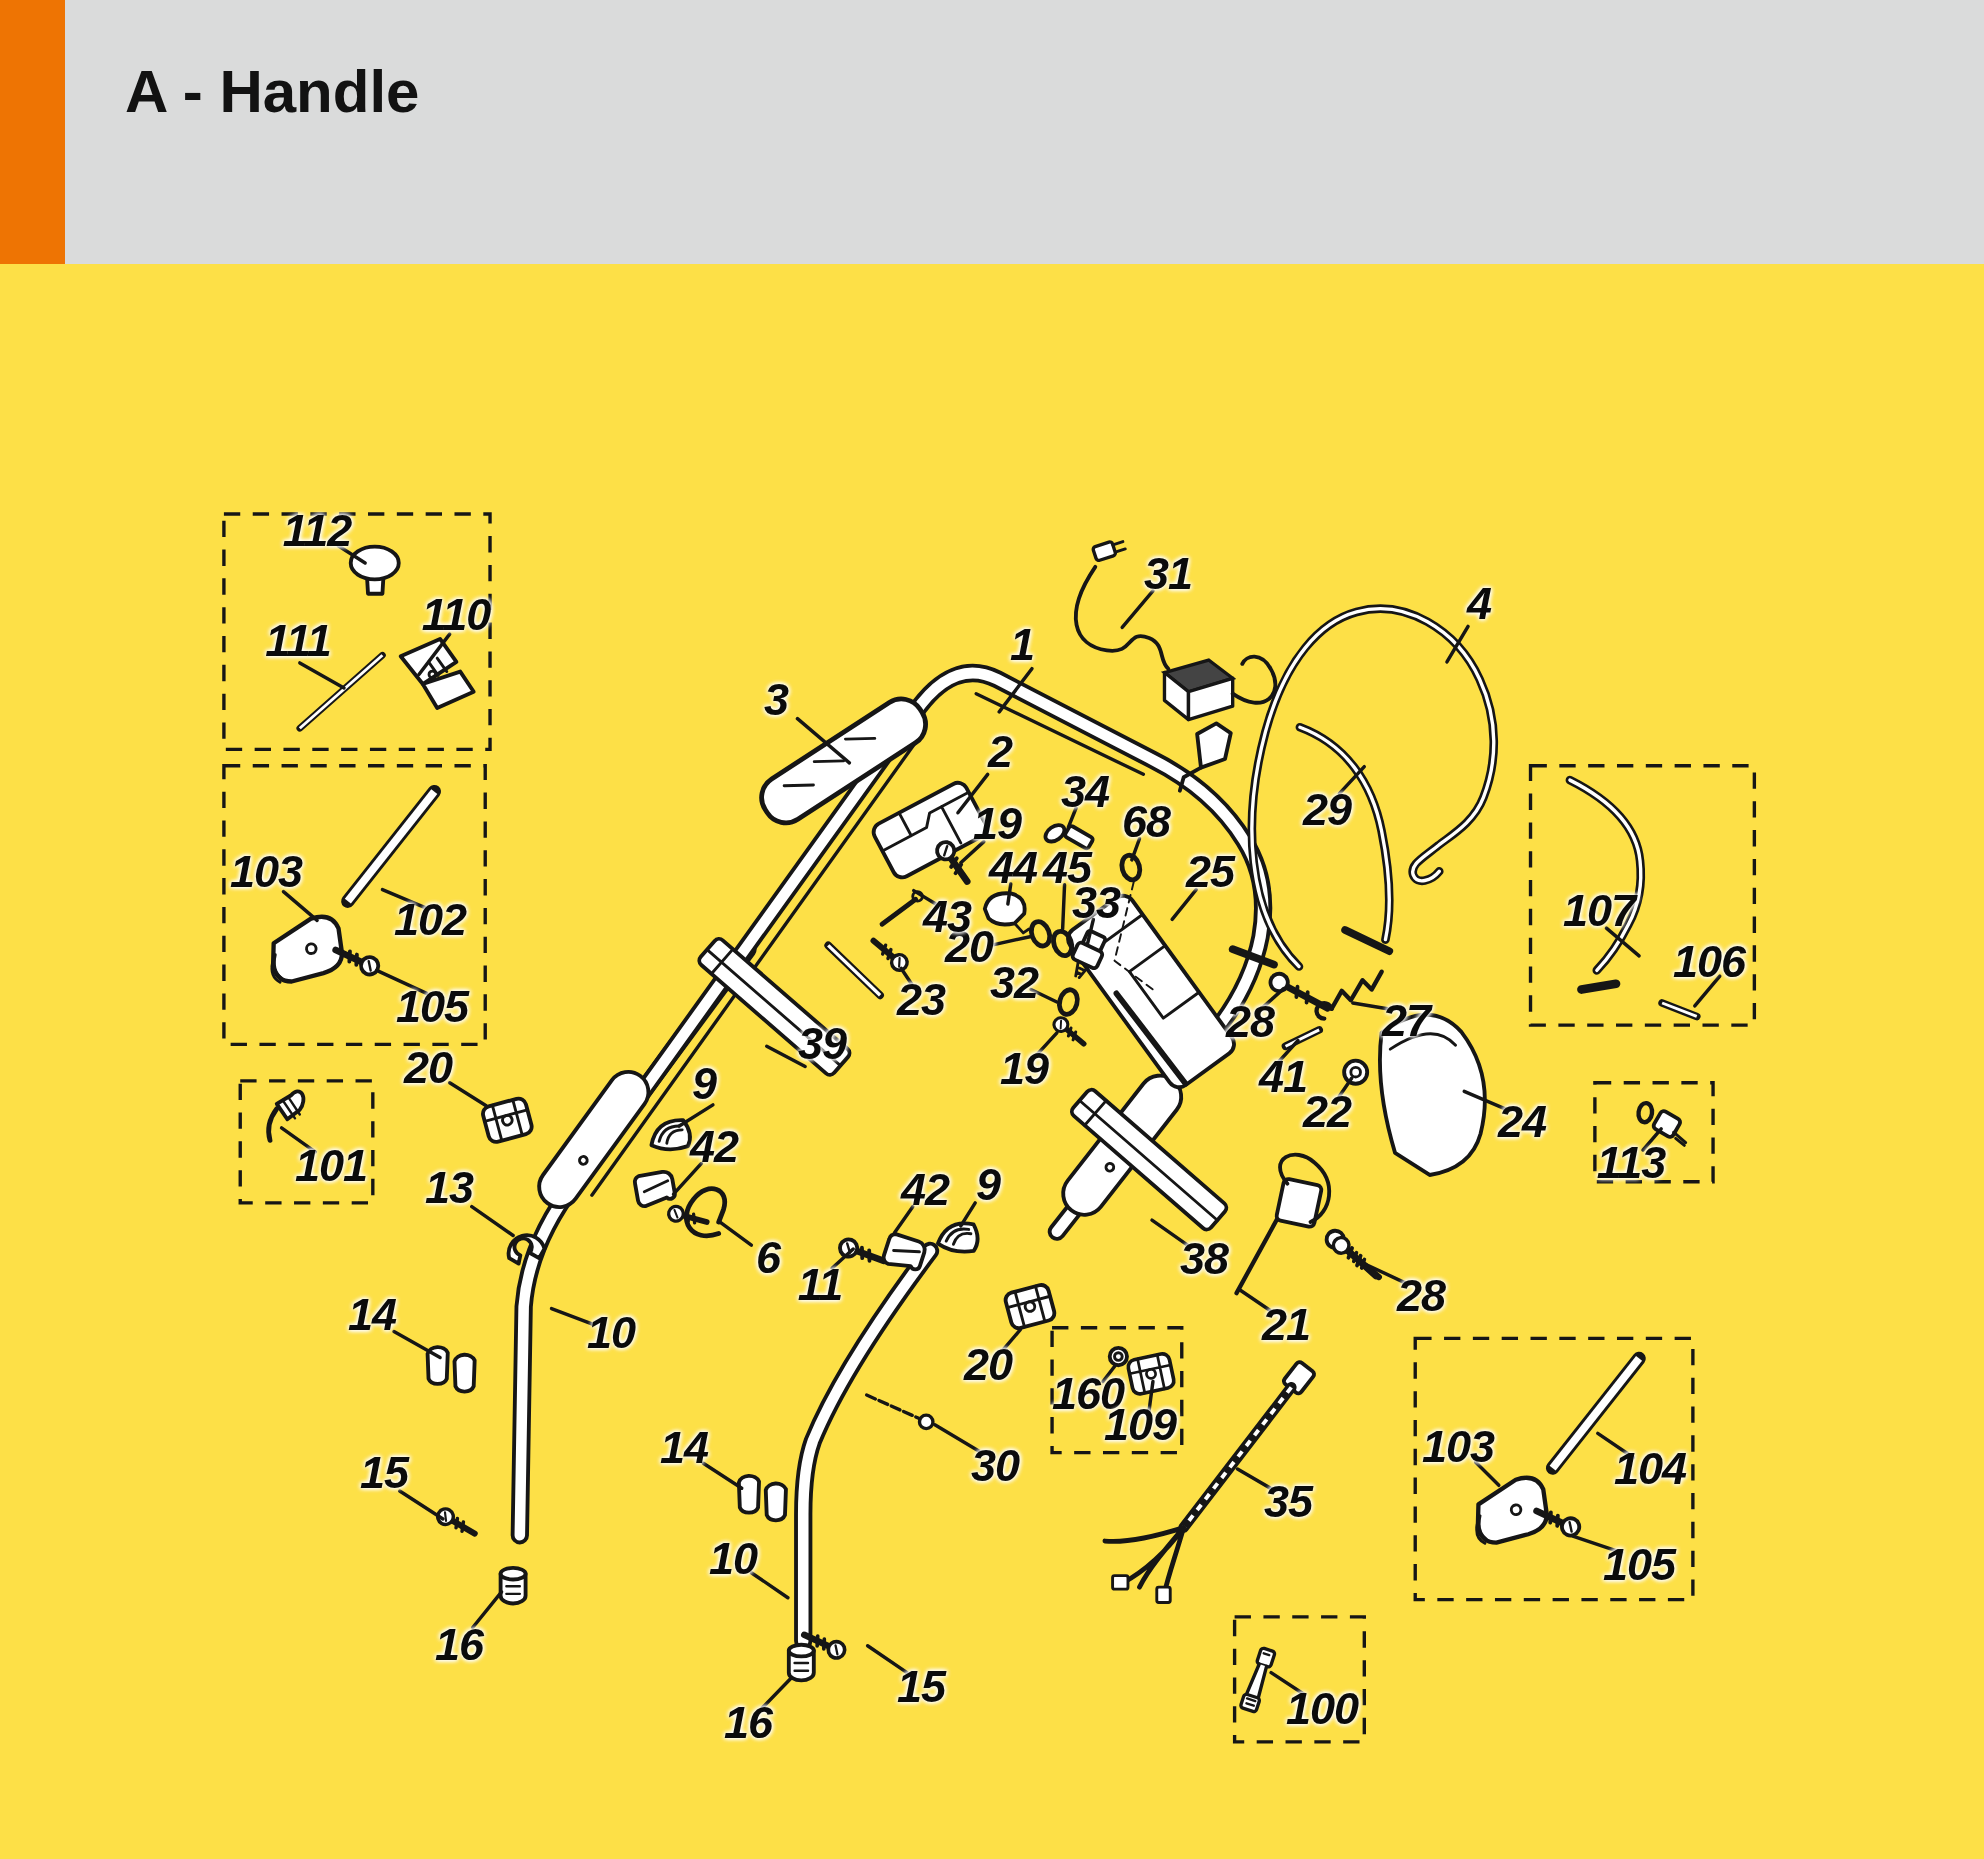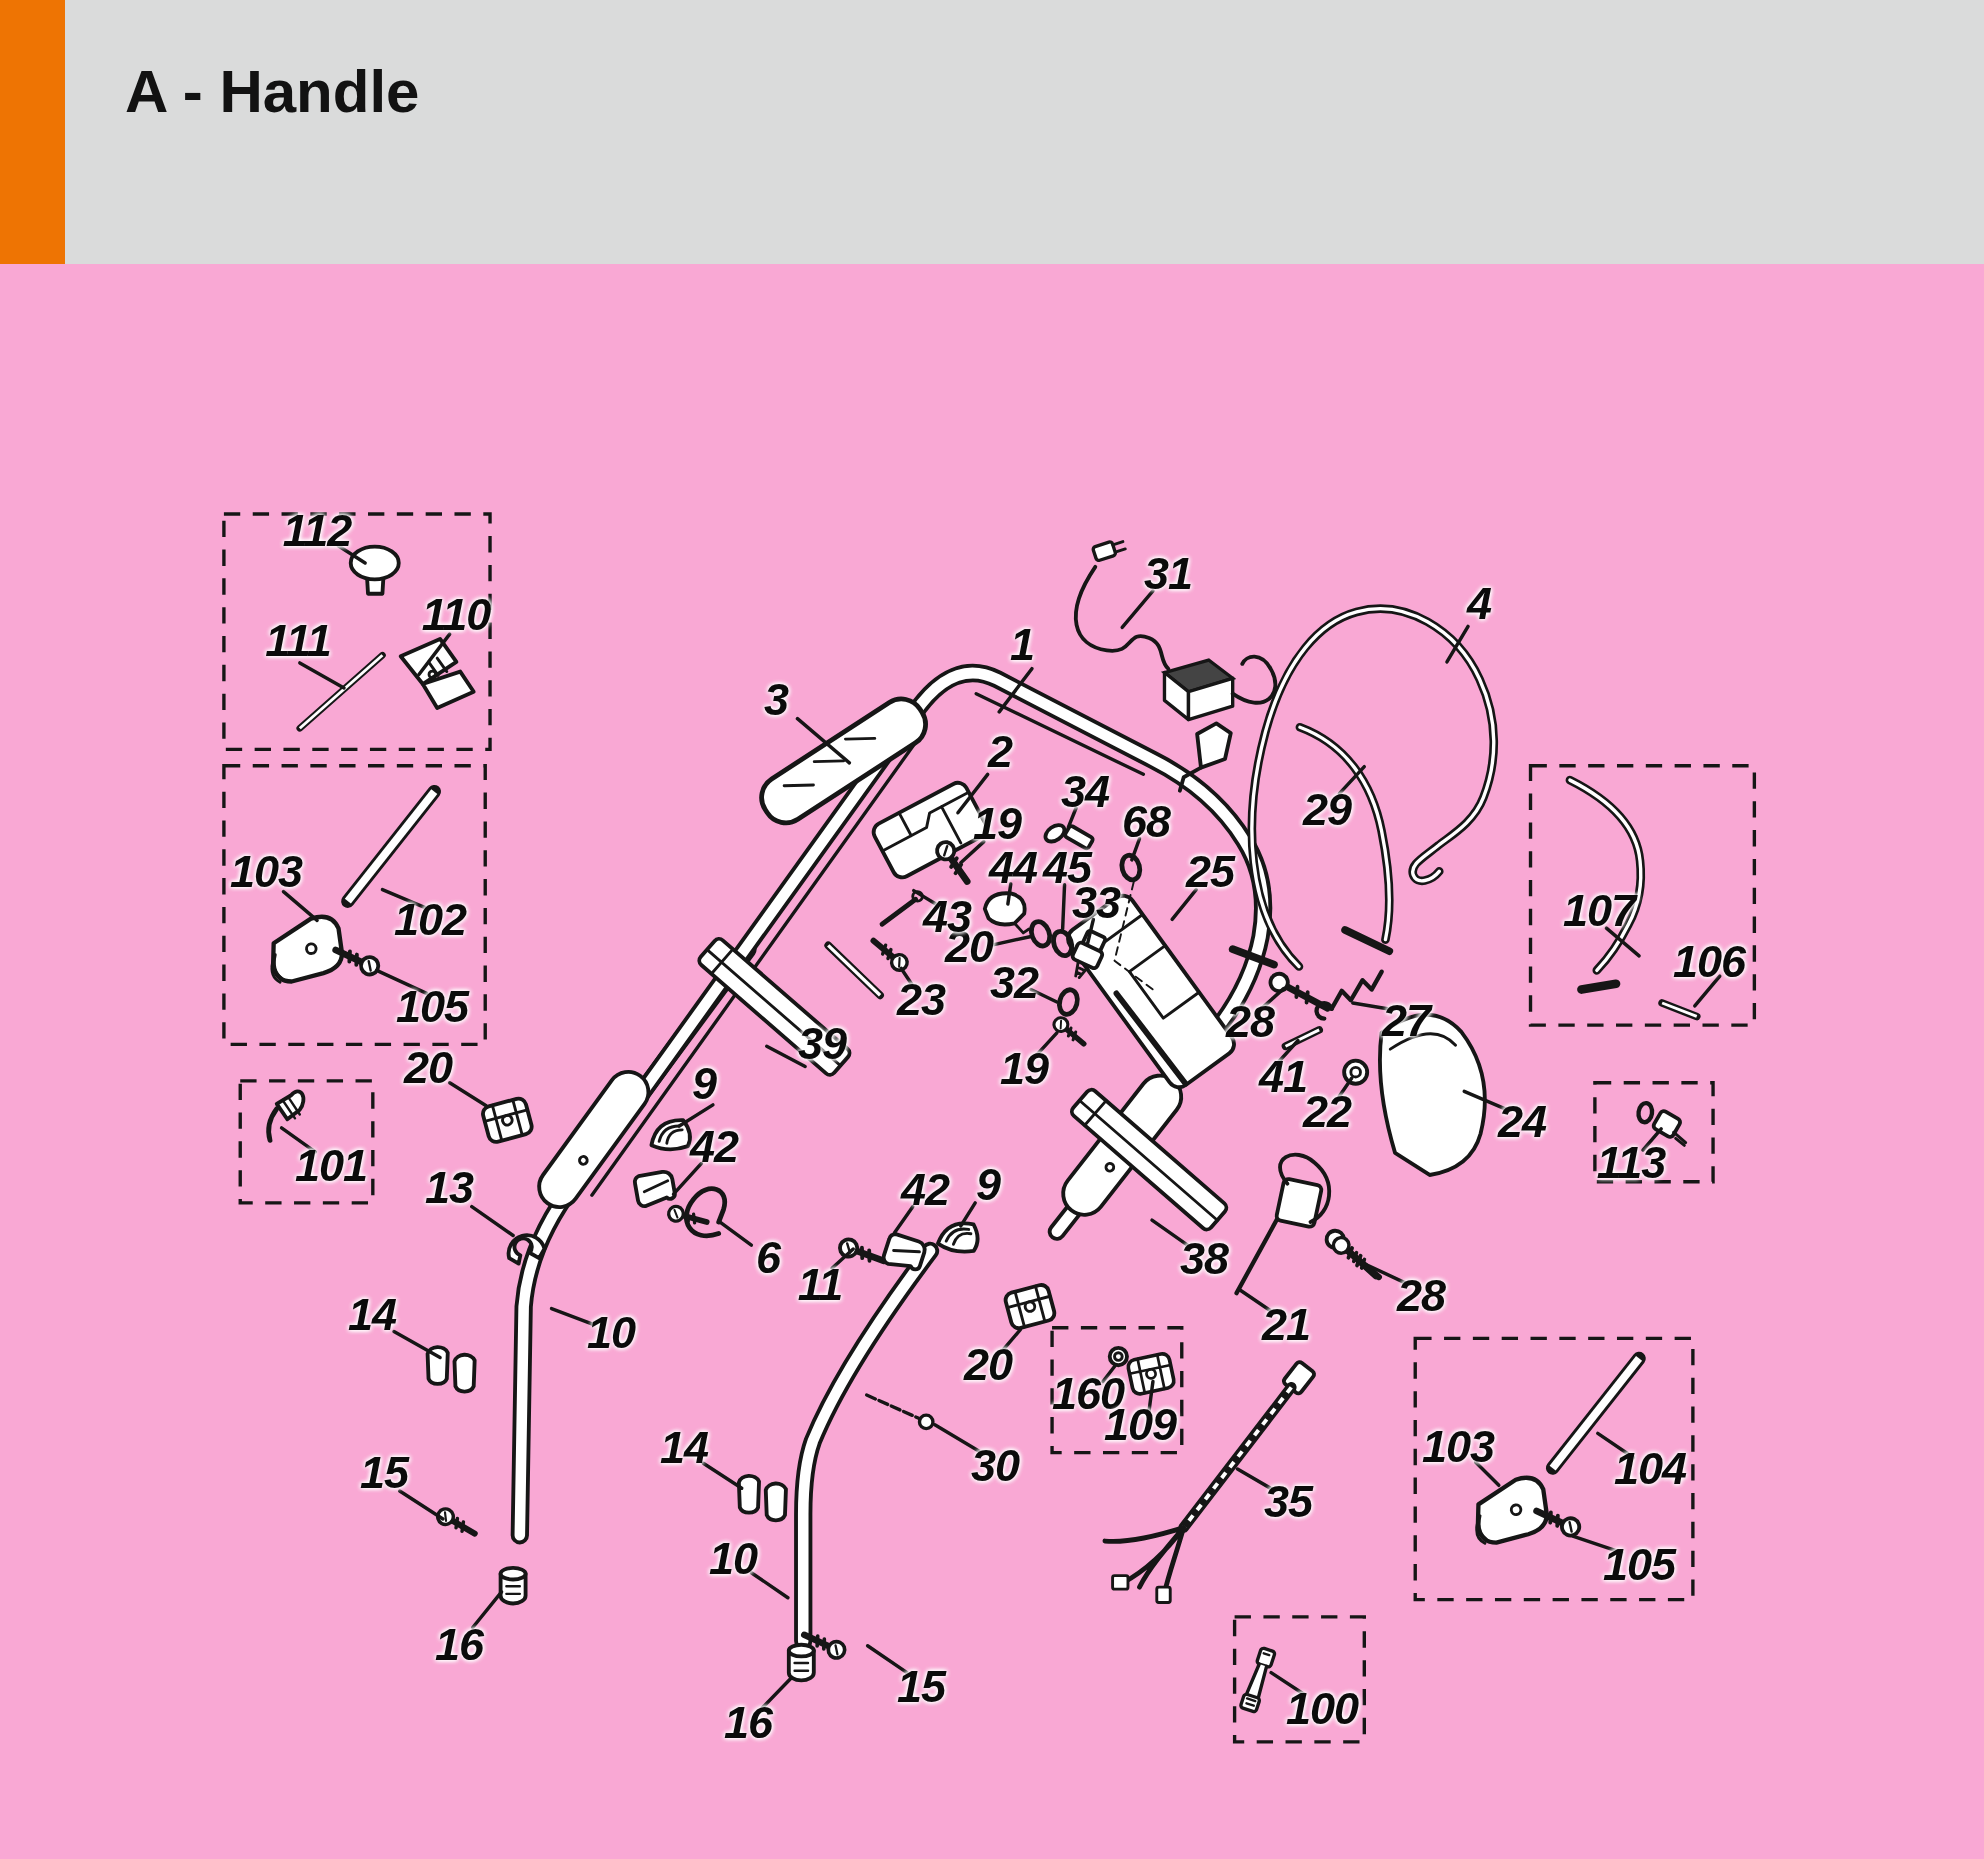--- a/index.html
+++ b/index.html
@@ -1,16 +1,16 @@
 <!DOCTYPE html>
 <html><head>
 <meta charset="utf-8">
 <style>
   html,body{margin:0;padding:0;background:#fff;}
-  #page{position:relative;width:1985px;height:1860px;background:#f9a8d4;overflow:hidden;
+  #page{position:relative;width:1985px;height:1860px;background:#fde047;overflow:hidden;
         font-family:"Liberation Sans",sans-serif;}
   #header-band{position:absolute;left:0;top:0;width:1985px;height:264px;}
   #accent-bar{position:absolute;left:0;top:0;width:65px;height:264px;}
   #page-title{position:absolute;left:125px;top:0;height:183px;display:flex;align-items:center;
         font-size:60px;font-weight:bold;color:#121212;letter-spacing:0px;}
   #diagram{position:absolute;left:0;top:0;width:1764px;height:1860px;font-style:italic;}
   svg{position:absolute;left:0;top:0;}
   .callout{position:absolute;transform:translate(-50%,-50%);font-size:45px;font-weight:bold;
         color:#0b0b0b;letter-spacing:-1px;white-space:nowrap;
         text-shadow:0 0 4.8px #fff,0 0 4.8px #fff,0 0 4.8px #fff;}

